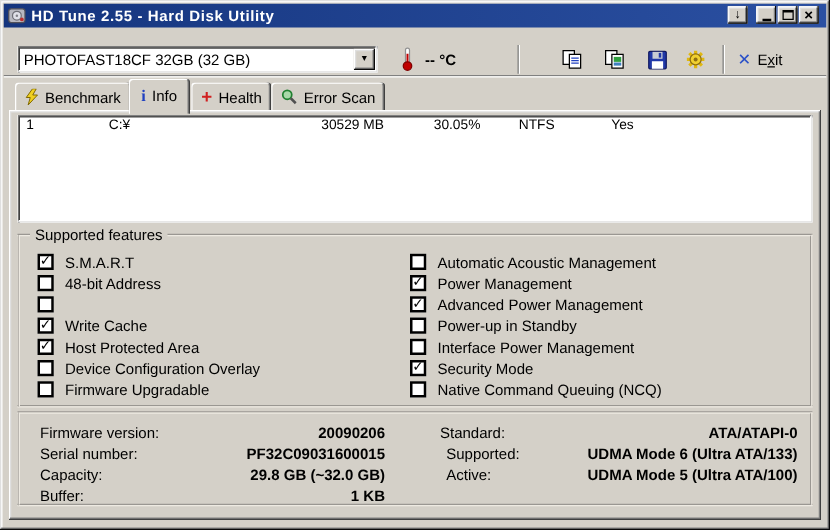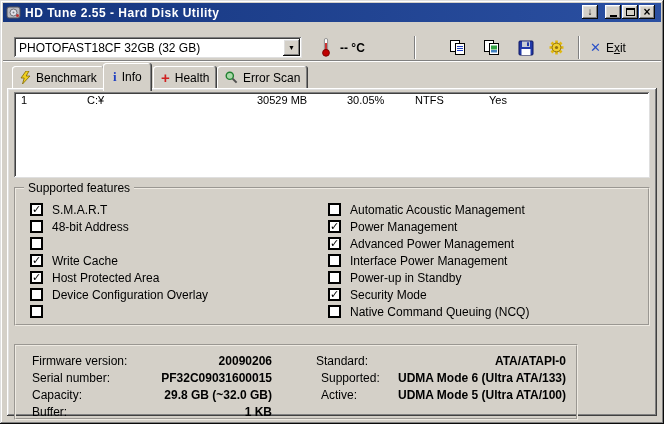--- a/index.html
+++ b/index.html
@@ -103,21 +103,21 @@
   .feat-row { display:flex; align-items:center; height:17px; gap:9px; }
   .checkbox {
     width:13px; height:13px; background:#fff; border:2px solid #000; flex:0 0 auto;
     display:flex; align-items:center; justify-content:center;
     font-size:11px; font-weight:900; line-height:1;
   }
   .feat-label { font-size:12px; white-space:nowrap; }
 
   
   .infopanel {
-    position:absolute; left:14px; top:344px; width:564px; height:76px;
+    position:absolute; left:14px; top:329px; width:636px; height:76px;
     border:2px groove #eeeae2; z-index:5; display:flex; padding-top:6px;gap:24px;
   }
   .info-half { width:50%; }
   .info-row { display:flex; justify-content:space-between; height:17px; align-items:center; }
   .info-half.left .info-row { padding-left:16px; padding-right:12px; }
   .info-half.right .info-row { padding-left:8px; padding-right:10px; }
   .info-half.right .info-row:nth-child(n+2) { padding-left:13px; }
   .info-label { font-size:12px; white-space:nowrap; }
   .info-value { font-size:12px; font-weight:bold; white-space:nowrap; }
 </style>
@@ -264,42 +264,43 @@
         <div class="feat-row">
           <span class="checkbox">✓</span>
           <span class="feat-label">Host Protected Area</span>
         </div>
         <div class="feat-row">
           <span class="checkbox"></span>
           <span class="feat-label">Device Configuration Overlay</span>
         </div>
         <div class="feat-row">
           <span class="checkbox"></span>
+          <span class="feat-label">Firmware Upgradable</span>
         </div>
       </div>
     <div class="feat-col right" id="feat-right">
         <div class="feat-row">
           <span class="checkbox"></span>
           <span class="feat-label">Automatic Acoustic Management</span>
         </div>
         <div class="feat-row">
           <span class="checkbox">✓</span>
           <span class="feat-label">Power Management</span>
         </div>
         <div class="feat-row">
           <span class="checkbox">✓</span>
           <span class="feat-label">Advanced Power Management</span>
         </div>
         <div class="feat-row">
           <span class="checkbox"></span>
+          <span class="feat-label">Power-up in Standby</span>
+        </div>
+        <div class="feat-row">
+          <span class="checkbox"></span>
           <span class="feat-label">Interface Power Management</span>
-        </div>
-        <div class="feat-row">
-          <span class="checkbox"></span>
-          <span class="feat-label">Power-up in Standby</span>
         </div>
         <div class="feat-row">
           <span class="checkbox">✓</span>
           <span class="feat-label">Security Mode</span>
         </div>
         <div class="feat-row">
           <span class="checkbox"></span>
           <span class="feat-label">Native Command Queuing (NCQ)</span>
         </div>
       </div>

